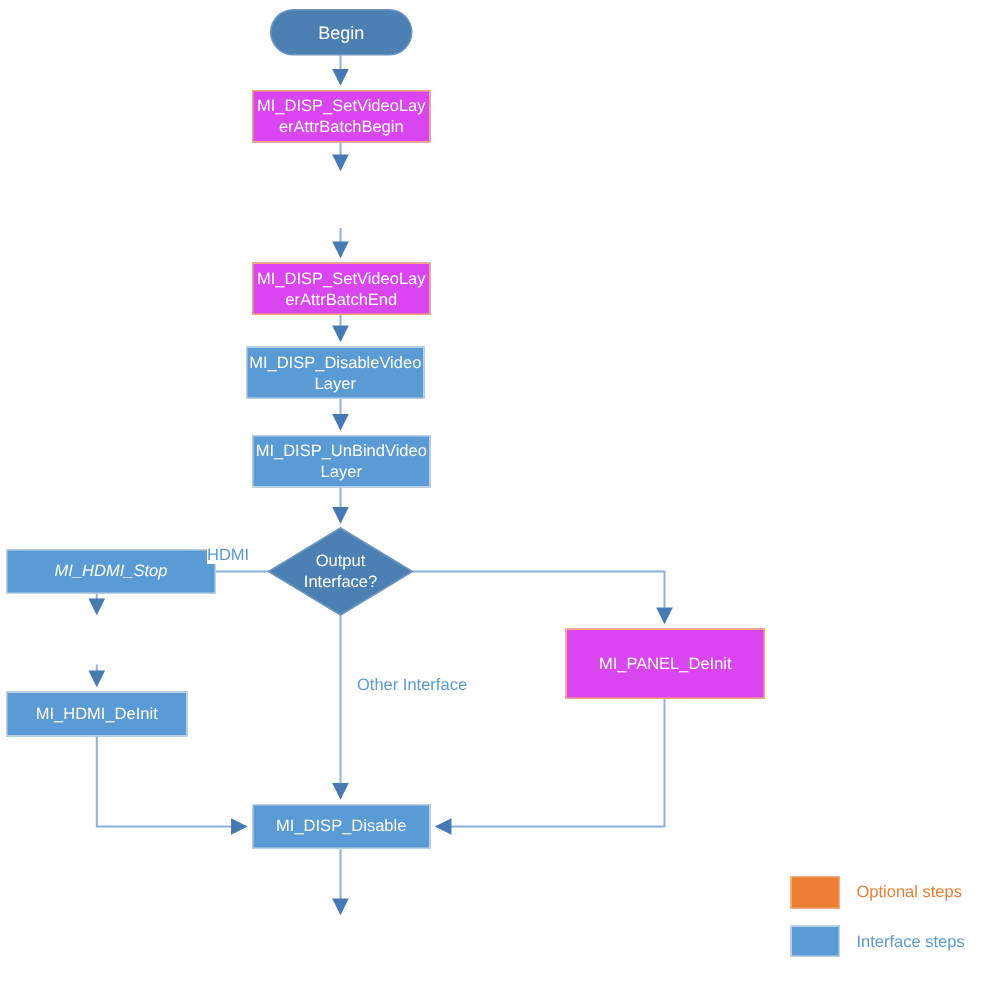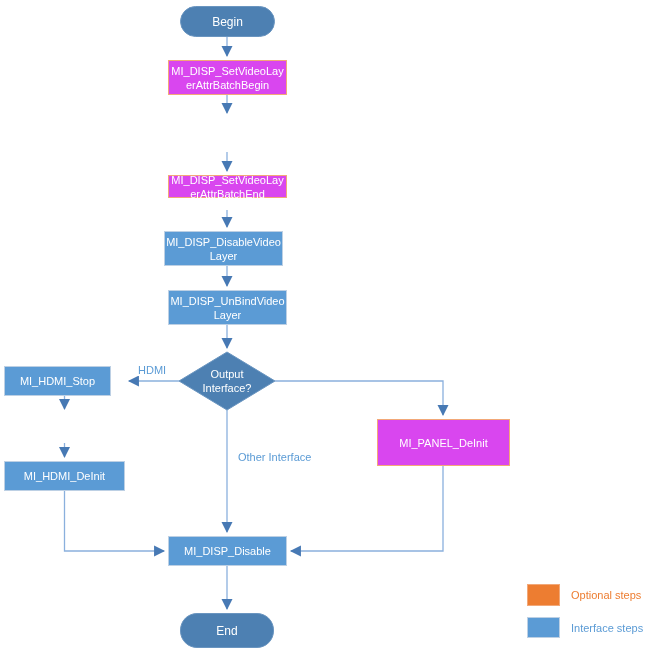--- a/index.html
+++ b/index.html
@@ -114,38 +114,37 @@
       <path d="M227,566 L227,609" marker-end="url(#arrow)"></path>
     </g>
     <polygon points="227,352 275,381 227,410 179,381" fill="#4D80B2" stroke="#6A95C0" stroke-width="1"></polygon>
   </svg>
 
   <div class="node terminal" style="left:180px; top:6px; width:95px; height:31px;">Begin</div>
 
   <div class="node proc-orange" style="left:168px; top:60px; width:119px; height:35px;">MI_DISP_SetVideoLayerAttrBatchBegin</div>
 
 
-  <div class="node proc-orange" style="left:168px; top:175px; width:119px; height:23px;">MI_DISP_SetVideoLayerAttrBatchEnd</div>
+  <div class="node proc-orange" style="left:168px; top:175px; width:119px; height:35px;">MI_DISP_SetVideoLayerAttrBatchEnd</div>
 
   <div class="node proc-blue" style="left:164px; top:231px; width:119px; height:35px;">MI_DISP_DisableVideoLayer</div>
 
   <div class="node proc-blue" style="left:168px; top:290px; width:119px; height:35px;">MI_DISP_UnBindVideoLayer</div>
 
   <div class="decision-label" style="left:190px; top:360px; width:74px; height:42px;">Output Interface?</div>
 
-  <div class="node proc-blue" style="left:4px; top:366px; width:107px; height:30px;">MI_HDMI_Stop</div>
+  <div class="node proc-blue" style="left:4px; top:366px; width:140px; height:30px;font-style:italic;">MI_HDMI_Stop</div>
 
 
   <div class="node proc-blue" style="left:4px; top:461px; width:121px; height:30px;">MI_HDMI_DeInit</div>
 
   <div class="node proc-orange" style="left:377px; top:419px; width:133px; height:47px;">MI_PANEL_DeInit</div>
 
   <div class="node proc-blue" style="left:168px; top:536px; width:119px; height:30px;">MI_DISP_Disable</div>
 
-  <div class="node terminal" style="left:180px; top:613px; width:94px; height:35px;">End</div>
 
   <div class="edge-label" style="left:138px; top:364px;">HDMI</div>
 
   <div class="edge-label" style="left:238px; top:451px;">Other Interface</div>
 
   <div class="legend-swatch optional" style="left:527px; top:584px; height:22px;"></div>
   <div class="legend-label optional" style="left:571px; top:589px;">Optional steps</div>
 
   <div class="legend-swatch necessary" style="left:527px; top:617px; height:21px;"></div>
   <div class="legend-label necessary" style="left:571px; top:622px;">Interface steps</div>

